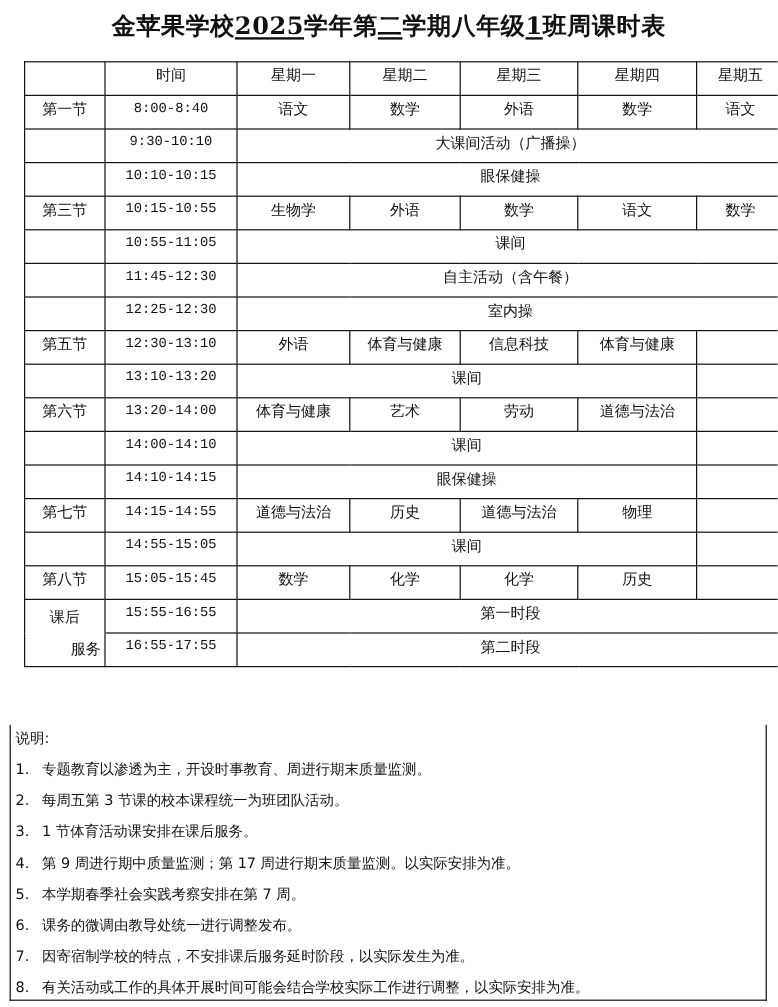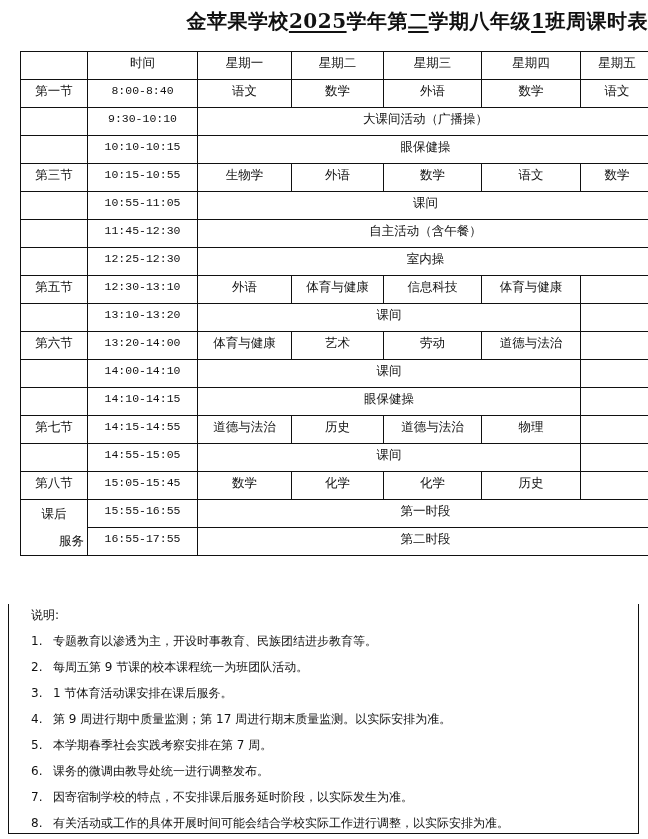--- a/index.html
+++ b/index.html
@@ -1,40 +1,40 @@
 <!DOCTYPE html>
 <html><head>
 <meta charset="utf-8">
 <style>
   html, body { margin: 0; padding: 0; background: #ffffff; }
   body {
     width: 648px; height: 839px; position: relative; overflow: hidden;
     font-family: "DejaVu Sans", "Liberation Sans", sans-serif; color: #111;
   }
   .title {
-    position: absolute; left: 0; top: 8px; width: 648px; text-align: right;
+    position: absolute; left: 0; top: 8px; width: 648px; text-align: center;
     font-family: "DejaVu Serif", "Liberation Serif", serif;
     font-size: 20px; font-weight: bold; letter-spacing: 0.5px; color: #111;
   }
   .title .u { text-decoration: underline; text-underline-offset: 3px; }
   table.tt {
     position: absolute; left: 20px; top: 51px; border-collapse: collapse;
     table-layout: fixed; width: 633px;
   }
   table.tt td {
     border: 1px solid #111; height: 25px; padding: 0; vertical-align: top;
     text-align: center; font-size: 12.5px; line-height: 18px; padding-top: 2px;
     overflow: hidden; white-space: nowrap;
   }
   table.tt td.time { font-family: Liberation Mono, monospace; font-size: 11.5px; }
   table.tt td.after { vertical-align: middle; padding-top: 0; line-height: 26px; }
   .notes {
     position: absolute; left: 8px; top: 604px; width: 631px; height: 230px;
     border: 1px solid #111; border-top: none; box-sizing: border-box;
-    font-size: 12px; padding: 2px 0 0 22px;
+    font-size: 12px; padding: 2px 0 0 4px;
   }
   .notes .hdr { height: 26px; line-height: 18px; }
   .notes .item { height: 26px; line-height: 18px; white-space: nowrap; }
   .notes .num { display: inline-block; width: 22px; }
 </style>
 </head>
 <body>
 
 <div class="title">
   <span>金苹果学校</span><span class="u">2025</span><span>学年第</span><span class="u">二</span><span>学期八年级</span><span class="u">1</span><span>班周课时表</span>
@@ -172,22 +172,22 @@
         <td class="after" style="border-bottom: 1px solid rgb(17, 17, 17); border-top: none; padding-left: 35px;">服务</td>
         <td class="time">16:55-17:55</td>
         <td colspan="5">第二时段</td>
       </tr>
     </tbody>
 </table>
 
 <div class="notes">
   <div class="hdr">说明:</div>
   <div id="notes-list">
-      <div class="item"><span class="num">1.</span><span>专题教育以渗透为主，开设时事教育、民族团结进步教育等。</span></div>
-      <div class="item"><span class="num">2.</span><span>每周五第 9 节课的校本课程统一为班团队活动。</span></div>
+      <div class="item"><span class="num">1.</span><span>专题教育以渗透为主，开设时事教育、周进行期末质量监测。</span></div>
+      <div class="item"><span class="num">2.</span><span>每周五第 3 节课的校本课程统一为班团队活动。</span></div>
       <div class="item"><span class="num">3.</span><span>1 节体育活动课安排在课后服务。</span></div>
       <div class="item"><span class="num">4.</span><span>第 9 周进行期中质量监测；第 17 周进行期末质量监测。以实际安排为准。</span></div>
       <div class="item"><span class="num">5.</span><span>本学期春季社会实践考察安排在第 7 周。</span></div>
       <div class="item"><span class="num">6.</span><span>课务的微调由教导处统一进行调整发布。</span></div>
       <div class="item"><span class="num">7.</span><span>因寄宿制学校的特点，不安排课后服务延时阶段，以实际发生为准。</span></div>
       <div class="item"><span class="num">8.</span><span>有关活动或工作的具体开展时间可能会结合学校实际工作进行调整，以实际安排为准。</span></div>
     </div>
 </div>
 
 </body></html>

